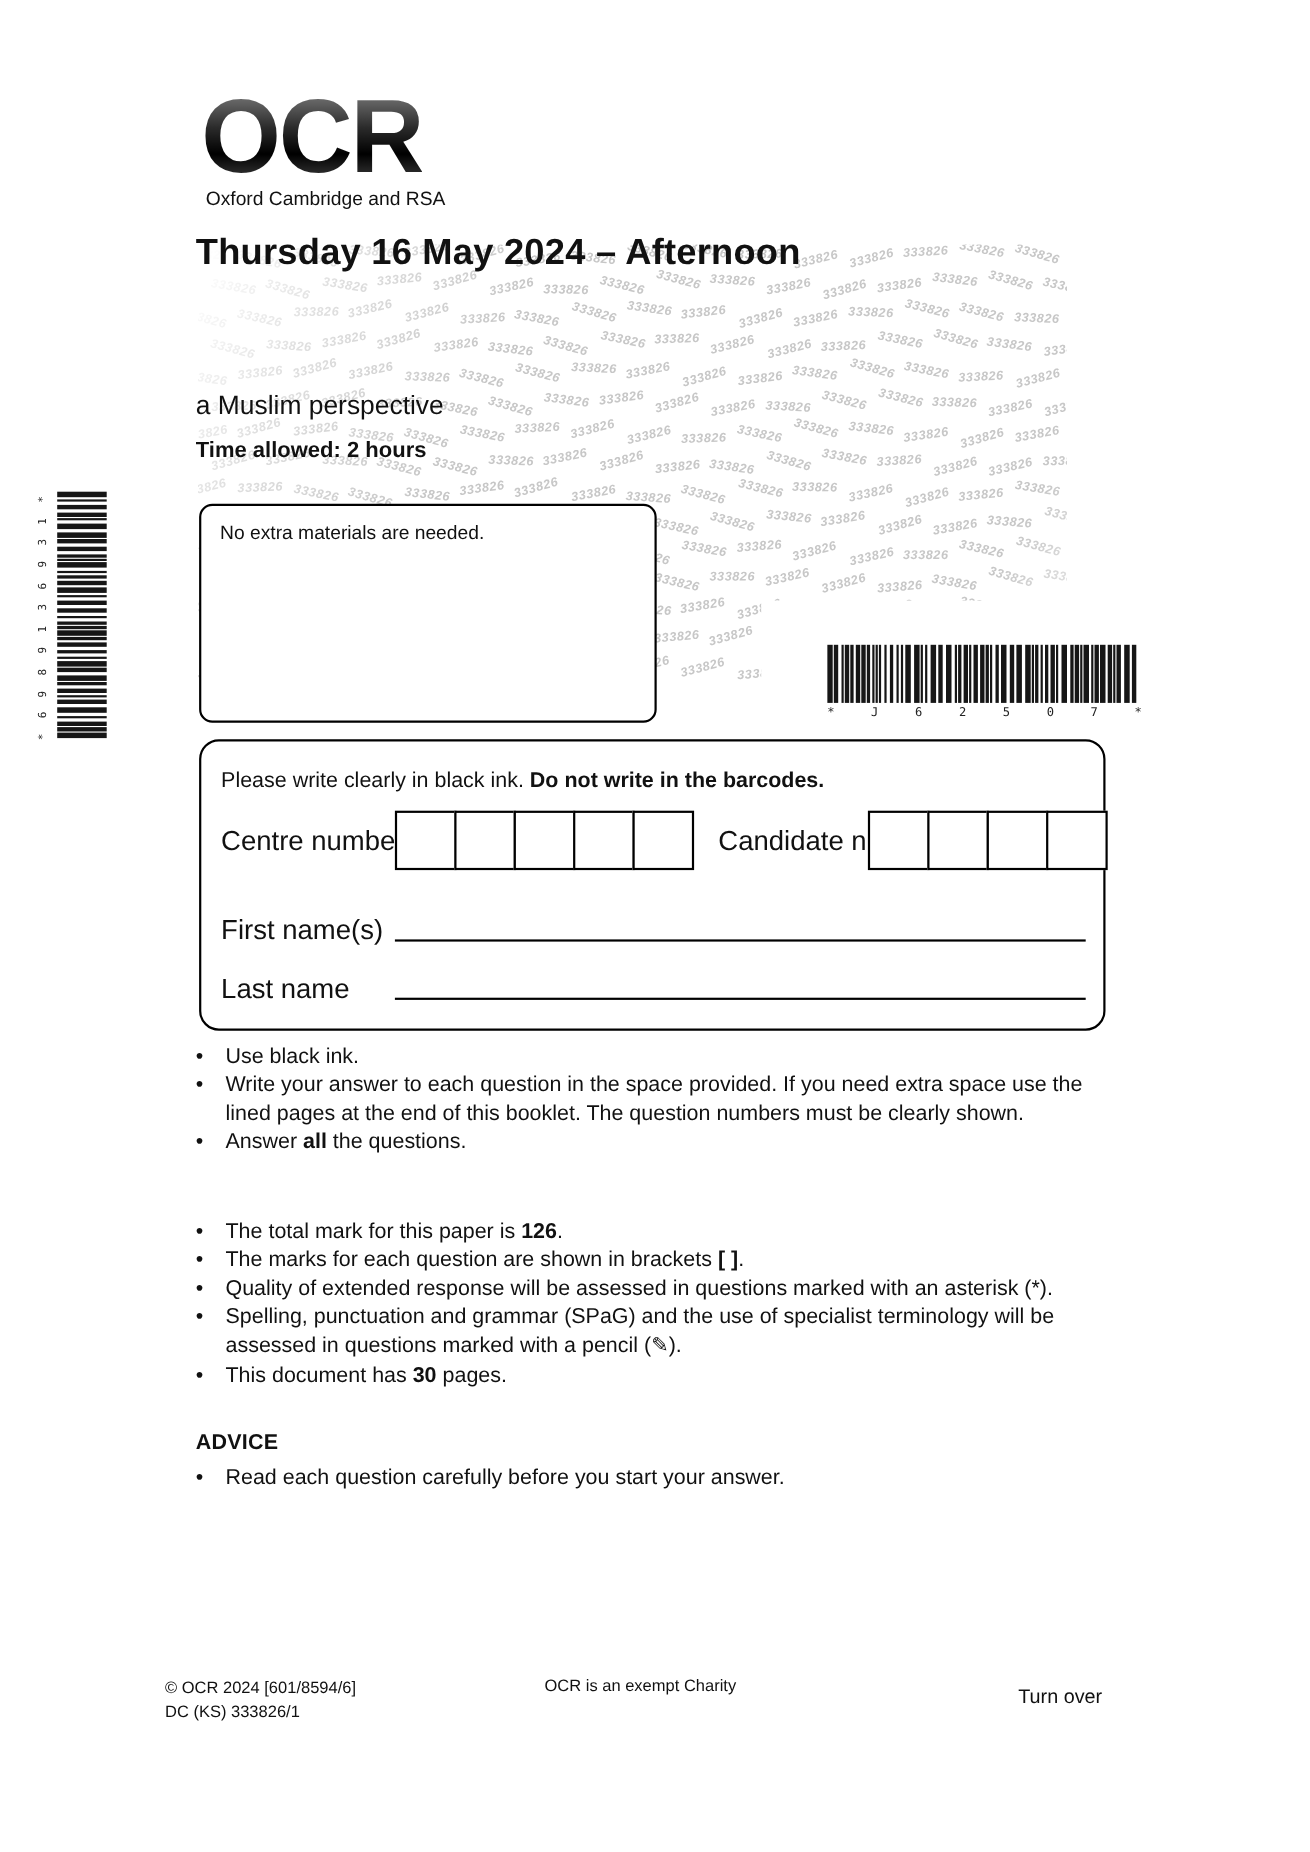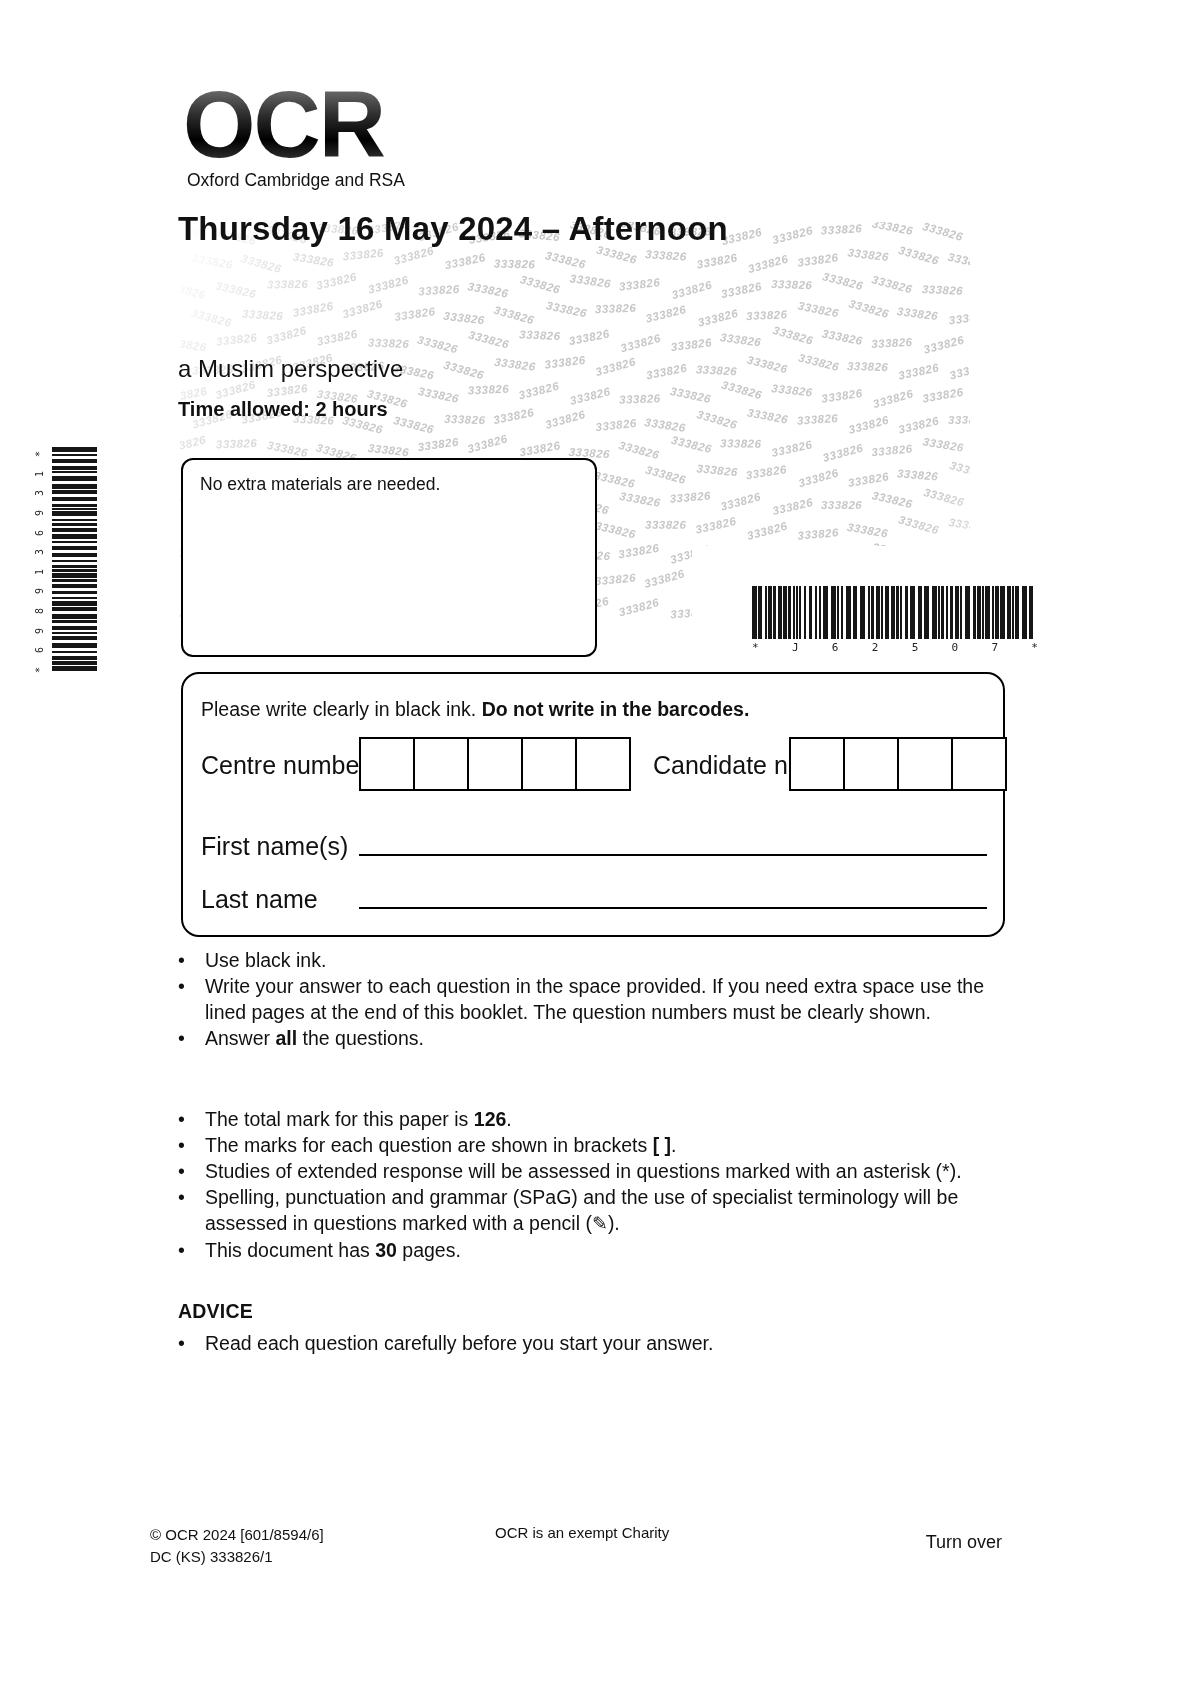--- a/index.html
+++ b/index.html
@@ -248,21 +248,21 @@
         <li>
           <span class="dot">•</span>
           <span class="txt"><span>The total mark for this paper is </span><b>126</b><span>.</span></span>
         </li>
         <li>
           <span class="dot">•</span>
           <span class="txt"><span>The marks for each question are shown in brackets </span><b>[ ]</b><span>.</span></span>
         </li>
         <li>
           <span class="dot">•</span>
-          <span class="txt"><span>Studies of extended response will be assessed in questions marked with an asterisk (*).</span></span>
+          <span class="txt"><span>Quality of extended response will be assessed in questions marked with an asterisk (*).</span></span>
         </li>
         <li>
           <span class="dot">•</span>
           <span class="txt"><span>Spelling, punctuation and grammar (SPaG) and the use of specialist terminology will be assessed in questions marked with a pencil (</span><span class="pencil">✎</span><span>).</span></span>
         </li>
         <li>
           <span class="dot">•</span>
           <span class="txt"><span>This document has </span><b>30</b><span> pages.</span></span>
         </li>
       </ul>

